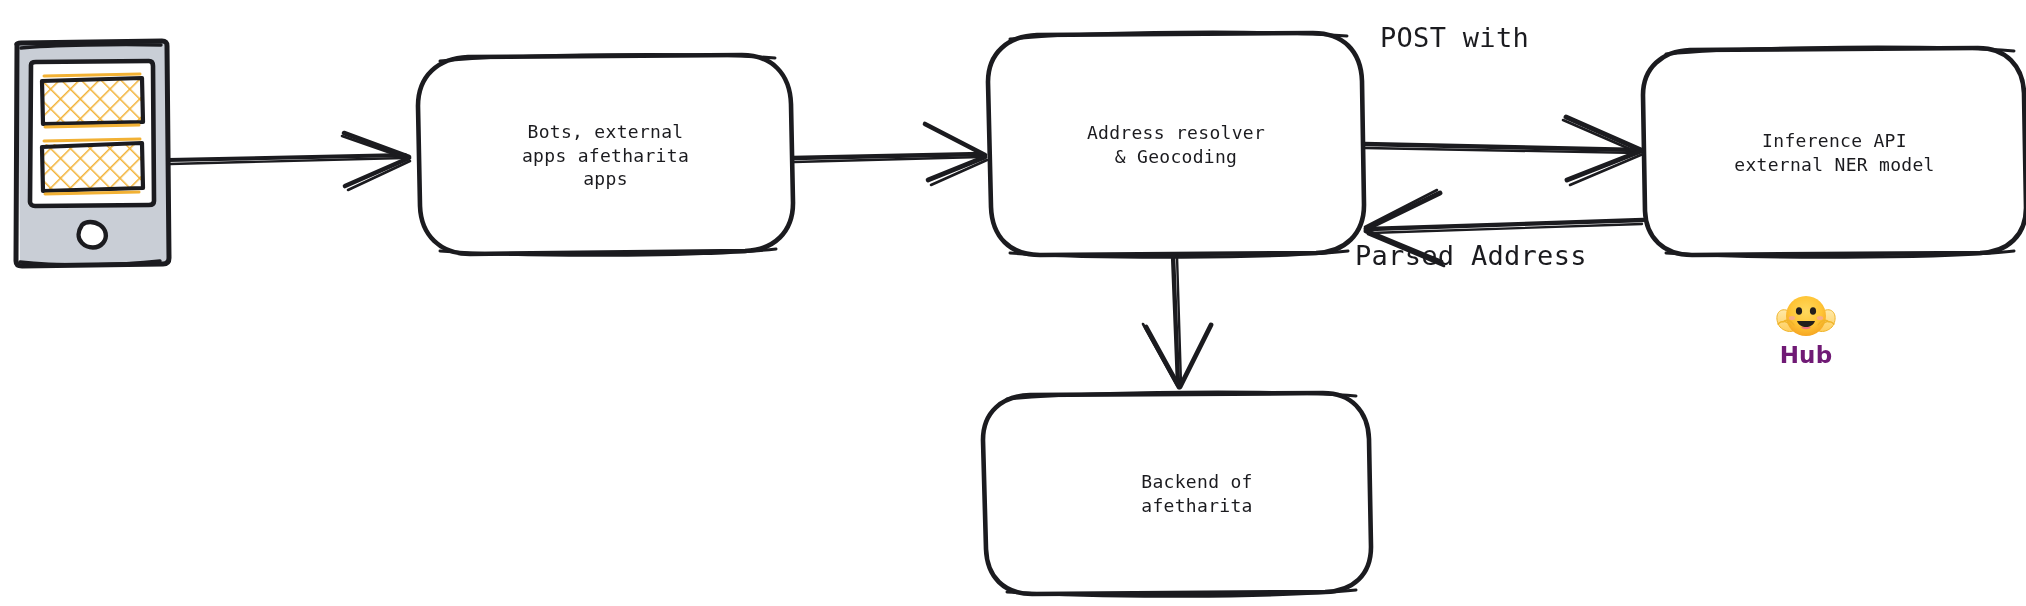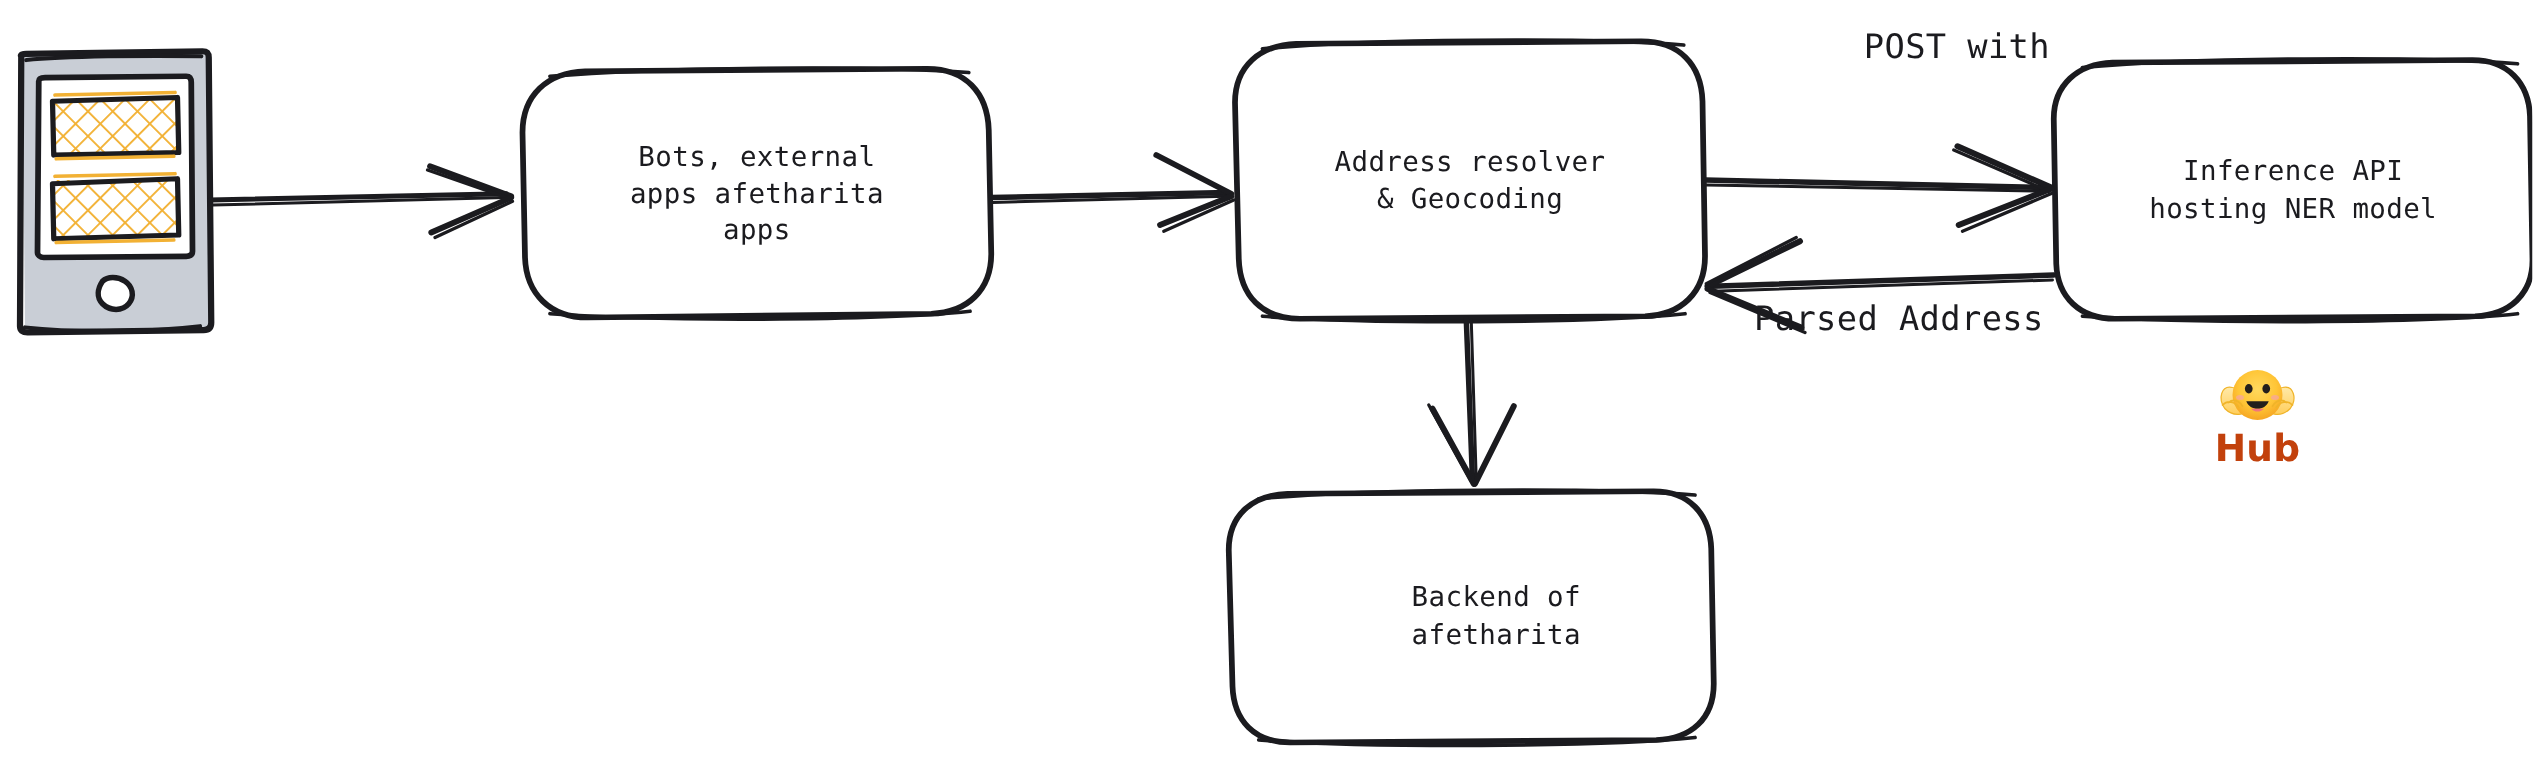--- a/index.html
+++ b/index.html
@@ -24,30 +24,30 @@
     overflow: visible;
   }
   .node-label {
     position: absolute;
     display: flex;
     flex-direction: column;
     align-items: center;
     justify-content: center;
     text-align: center;
     font-family: "DejaVu Sans Mono", "Liberation Mono", monospace;
-    font-size: 22px;
+    font-size: 18px;
     line-height: 1.32;
     color: #1b1b1f;
     letter-spacing: 0.3px;
     white-space: nowrap;
     pointer-events: none;
   }
   .edge-label {
     position: absolute;
-    text-align: right;
+    text-align: left;
     font-family: "DejaVu Sans Mono", "Liberation Mono", monospace;
     font-size: 27px;
     line-height: 1.32;
     color: #1b1b1f;
     letter-spacing: 0.3px;
     white-space: nowrap;
   }
   .hub-block {
     position: absolute;
     display: flex;
@@ -56,22 +56,22 @@
   }
   .hub-emoji {
     font-size: 44px;
     line-height: 1;
     width: 50px;
     height: 46px;
   }
   .hub-caption {
     font-family: "DejaVu Sans", "Liberation Sans", sans-serif;
     font-weight: bold;
-    font-size: 30px;
-    color: #c2410c;
+    font-size: 23px;
+    color: #701a75;
     margin-top: 2px;
     letter-spacing: 0.2px;
   }
 </style>
 </head>
 <body>
 
 <div id="canvas">
 
   <svg class="layer" viewBox="0 0 2026 606">
@@ -216,21 +216,21 @@
     <span>apps</span>
   </div>
 
   <div class="node-label" style="left:988px; top:35px; width:376px; height:220px;">
     <span>Address resolver</span>
     <span>&amp; Geocoding</span>
   </div>
 
   <div class="node-label" style="left:1643px; top:50px; width:383px; height:205px;align-items:center;">
     <span>Inference API</span>
-    <span>hosting NER model</span>
+    <span>external NER model</span>
   </div>
 
   <div class="node-label" style="left:983px; top:393px; width:428px; height:201px;">
     <span>Backend of</span>
     <span>afetharita</span>
   </div>
 
   <div class="edge-label" style="left:1380px; top:20px; width:260px;">
     <div>POST with</div>
   </div>

